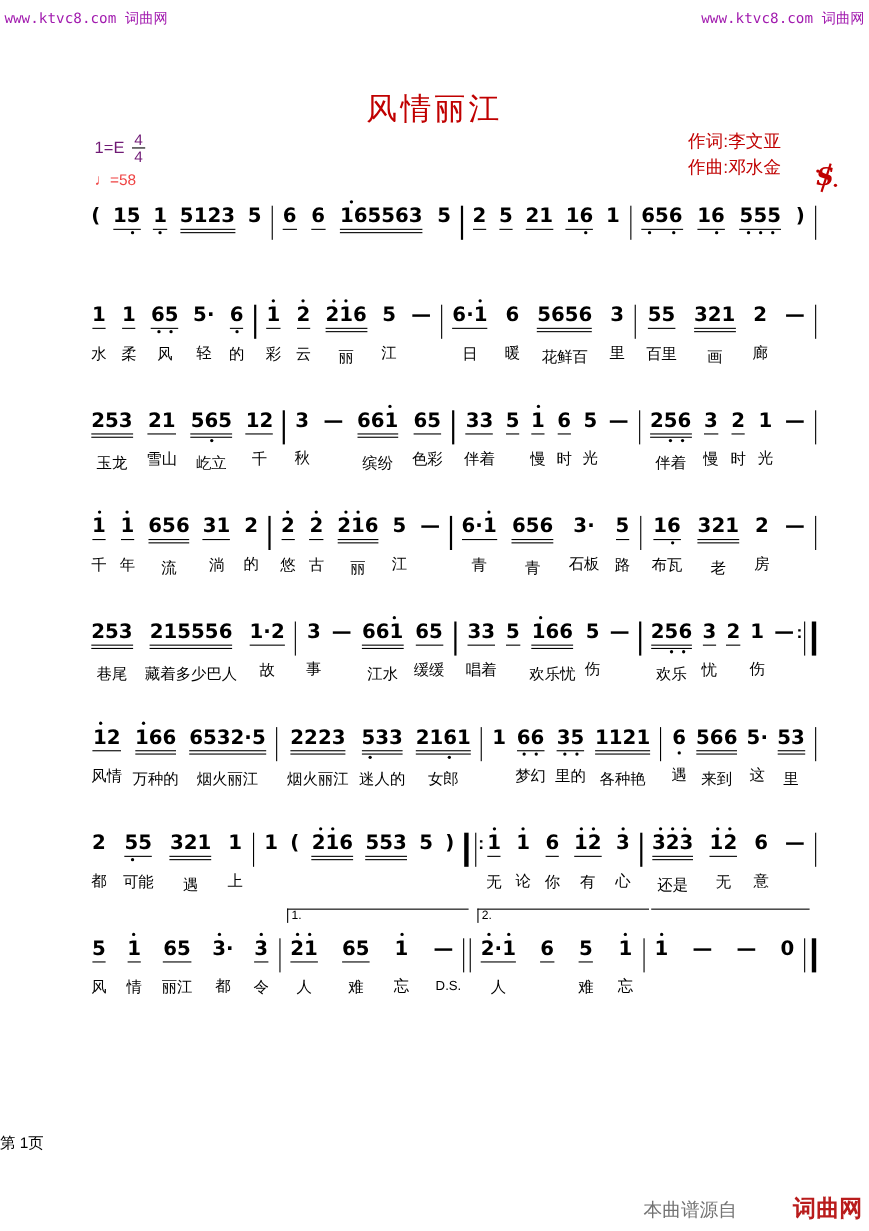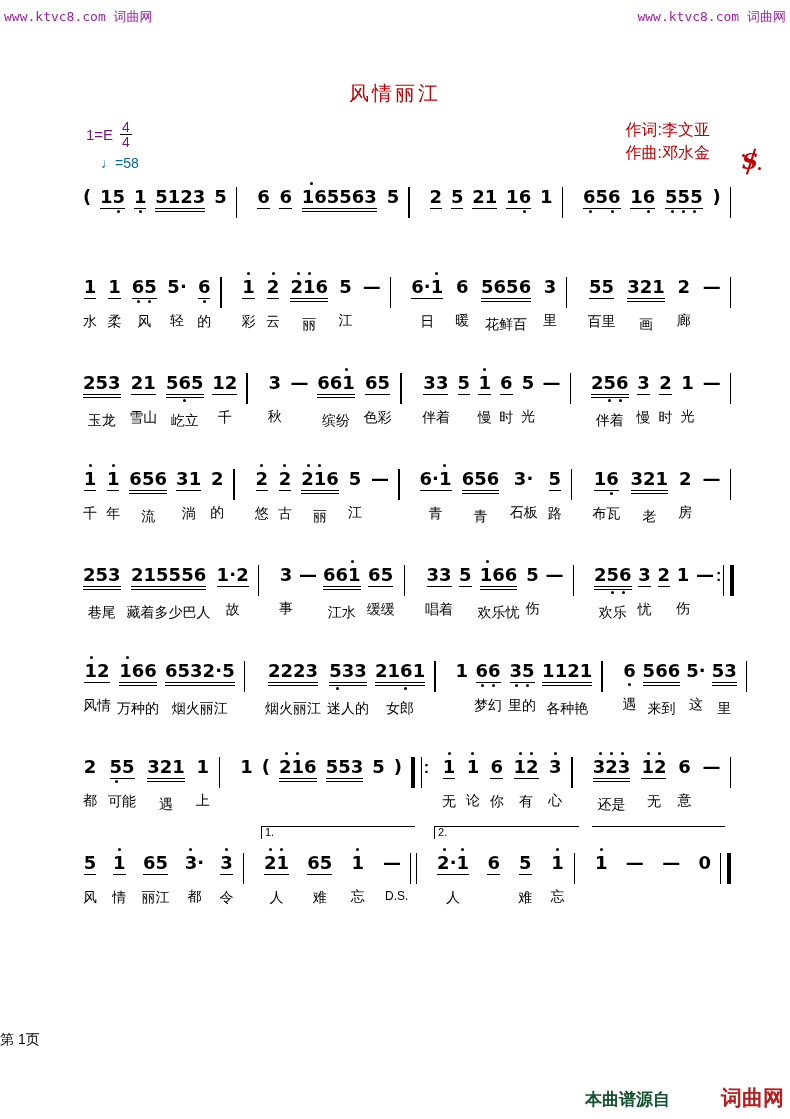--- a/index.html
+++ b/index.html
@@ -2,25 +2,25 @@
 <html><head>
 <meta charset="utf-8">
 <style>
   html,body{margin:0;padding:0;}
   body{width:790px;height:1119px;background:#ffffff;position:relative;overflow:hidden;
        font-family:"Liberation Sans","DejaVu Sans",sans-serif;color:#000;}
   .wm{position:absolute;top:8px;font-family:"DejaVu Sans Mono","Liberation Mono",monospace;
       font-size:13px;color:#a21caf;letter-spacing:0px;}
   .wm.left{left:4px;} .wm.right{right:4px;}
   .title{position:absolute;top:80px;left:0;width:100%;text-align:center;
-         font-family:"DejaVu Serif","Liberation Serif",serif;font-size:20px;color:#c00000;letter-spacing:3px;}
+         font-family:"DejaVu Serif","Liberation Serif",serif;font-size:28px;color:#c00000;letter-spacing:3px;}
   .meta-left{position:absolute;left:86px;top:120px;font-size:15px;color:#701a75;display:flex;align-items:center;gap:4px;}
   .ts{display:inline-flex;flex-direction:column;align-items:center;font-size:14px;line-height:14px;margin-left:3px;}
   .ts .num{padding:0 2px;} .ts .den{border-top:1px solid #000;padding:0 2px;}
-  .tempo{position:absolute;left:101px;top:155px;font-size:14px;color:#0369a1;}
+  .tempo{position:absolute;left:86px;top:155px;font-size:14px;color:#ef4444;}
   .credits{position:absolute;right:80px;top:118px;text-align:center;font-size:16px;color:#c00000;line-height:23px;}
   .segno{position:absolute;right:30px;top:148px;width:18px;height:28px;color:#c00000;}
   .segno .sg-s{font-family:"DejaVu Serif",serif;font-style:italic;font-weight:bold;font-size:22px;line-height:26px;}
   .segno .sg-slash{position:absolute;left:8px;top:0px;width:1.6px;height:27px;background:#c00000;transform:rotate(18deg);}
   .segno .sg-d1,.segno .sg-d2{position:absolute;width:3px;height:3px;border-radius:50%;background:#c00000;}
   .segno .sg-d1{left:0px;top:6px;} .segno .sg-d2{right:-1px;bottom:6px;}
 
   #score{position:absolute;left:78px;right:44px;top:174px;}
   .sys{display:flex;align-items:flex-start;margin-bottom:26px;}
   .sys.nolyr{margin-bottom:46px;}
@@ -31,33 +31,33 @@
   .dr{display:flex;height:5px;align-items:center;}
   .dc{min-width:11px;display:flex;justify-content:center;}
   .dc.narrow{min-width:7px;}
   .dot{width:3px;height:3px;border-radius:50%;background:#000;}
   .rn{display:flex;font-family:"DejaVu Sans",sans-serif;font-weight:bold;font-size:18px;line-height:22px;}
   .rn.u1{border-bottom:1.6px solid #000;}
   .rn.u2{border-bottom:4px double #000;}
   .c{min-width:11px;text-align:center;}
   .c.narrow{min-width:7px;}
   .lyr{margin-top:9px;font-size:14px;height:18px;white-space:nowrap;text-align:center;}
-  .bar{align-self:flex-start;margin-top:13px;height:31px;width:1.4px;background:#000;margin-left:4px;margin-right:15px;position:relative;flex:0 0 auto;}
+  .bar{align-self:flex-start;margin-top:13px;height:31px;width:1.4px;background:#000;margin-left:4px;margin-right:4px;position:relative;flex:0 0 auto;}
   .bar.final{width:6px;background:transparent;border-left:1.4px solid #000;border-right:4px solid #000;}
   .bar.double{width:5px;background:transparent;border-left:1.4px solid #000;border-right:1.4px solid #000;}
   .bar.end-repeat{width:6px;background:transparent;border-left:1.4px solid #000;border-right:4px solid #000;}
   .bar.end-repeat::before{content:":";position:absolute;left:-8px;top:2px;font-weight:bold;font-size:16px;}
   .bar.begin-repeat{width:6px;background:transparent;border-left:4px solid #000;border-right:1.4px solid #000;}
   .bar.begin-repeat::after{content:":";position:absolute;right:-8px;top:2px;font-weight:bold;font-size:16px;}
   .dsl{position:absolute;top:36px;left:-26px;font-size:12px;white-space:nowrap;}
   .volta{position:absolute;top:-14px;left:2px;right:-9px;height:12px;border-top:1.2px solid #000;border-left:1.2px solid #000;
          font-size:11px;line-height:11px;padding-left:3px;text-align:left;}
   .volta.cont{border-left:none;}
   .page-num{position:absolute;top:1031px;left:0;width:100%;font-size:14px;}
-  .src-label{position:absolute;top:1088px;right:120px;font-size:17px;font-weight:bold;color:#14532d;}
+  .src-label{position:absolute;top:1088px;right:120px;font-size:17px;font-weight:normal;color:#737373;}
   .site-name{position:absolute;top:1084px;right:6px;font-size:21px;font-weight:bold;color:#b91c1c;}
 </style>
 </head>
 <body>
 
 <div class="wm left">www.ktvc8.com 词曲网</div>
 <div class="wm right">www.ktvc8.com 词曲网</div>
 
 <div class="title">风情丽江</div>
 

